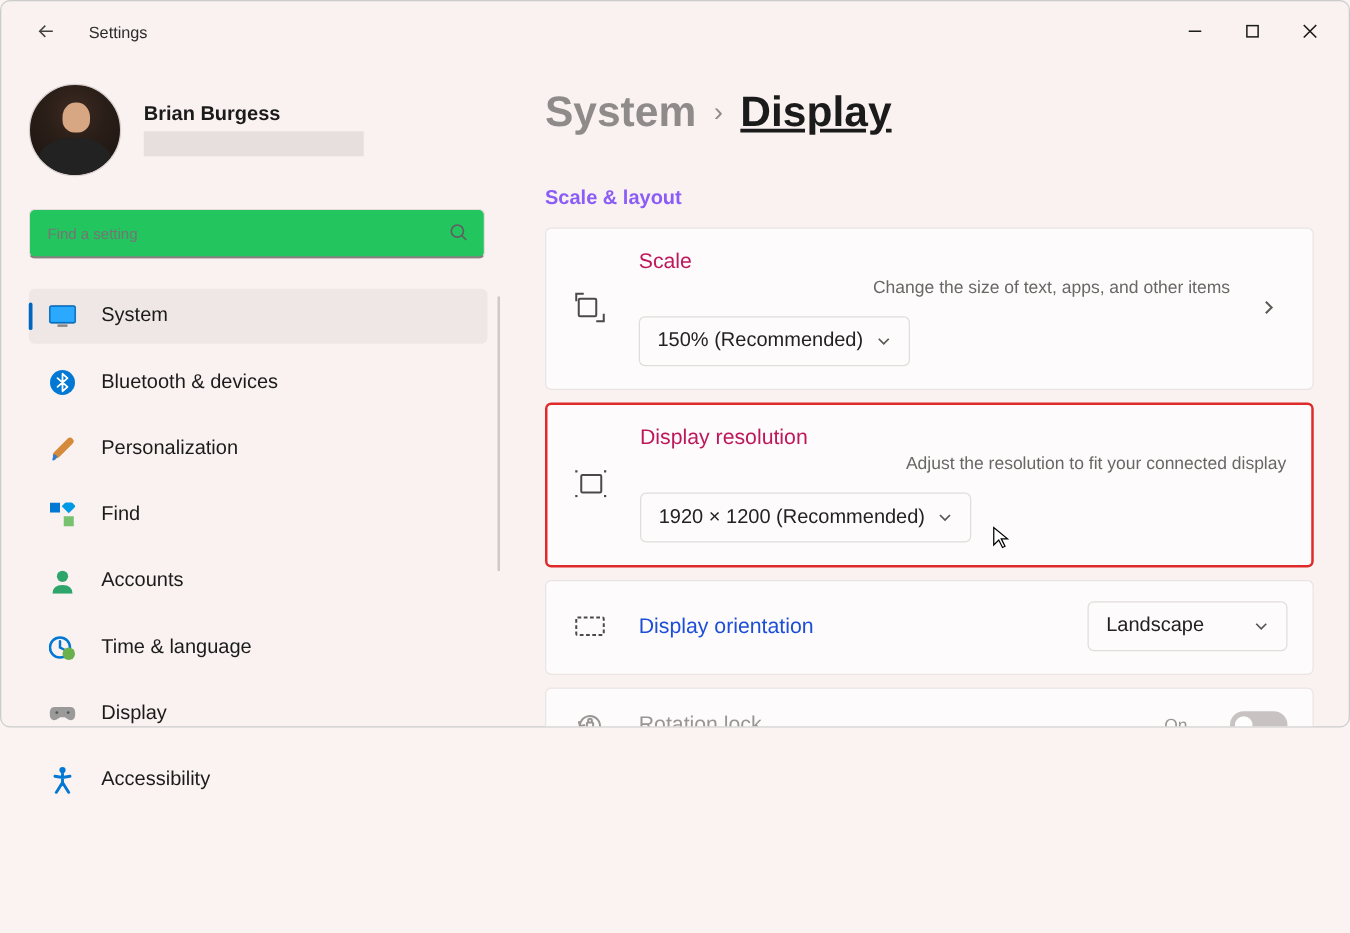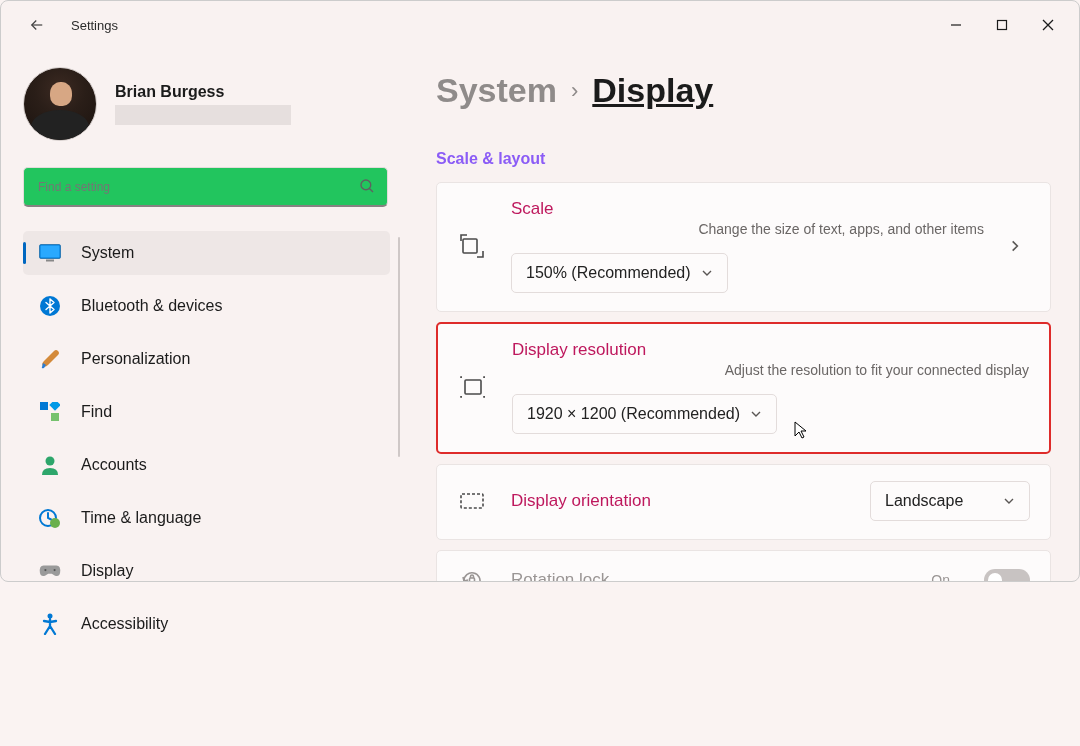--- a/index.html
+++ b/index.html
@@ -55,21 +55,21 @@
   .card-body { flex: 1; }
   .card-title { font-size: 17px; color: #be185d; }
   .card-sub { font-size: 14px; color: #6a6665; margin-top: 2px; text-align: right; }
   .card .select { margin-top: 16px; }
   .card-chevron { width: 22px; color: #5b5856; }
 
   
   .select { display: inline-flex; align-items: center; gap: 10px; height: 40px; padding: 0 14px; background: #fdfbfb; border: 1px solid #e3dcdb; border-radius: 5px; font-size: 16px; color: #222; cursor: pointer; }
   .select .chev { color: #5a5654; }
 
-  .inline-label { font-size: 17px; color: #be185d; flex: 1; }
+  .inline-label { font-size: 17px; color: #1d4ed8; flex: 1; }
   .toggle-label { font-size: 14px; color: #9a9594; margin-right: 10px; }
   .toggle { width: 46px; height: 22px; border-radius: 11px; background: #c8c3c2; position: relative; }
   .toggle::after { content: ""; position: absolute; left: 4px; top: 4px; width: 14px; height: 14px; border-radius: 50%; background: #fff; }
 
   .cursor-overlay { position: absolute; pointer-events: none; color: #000; }
 
   
   svg { display: block; }
 </style>
 </head>

